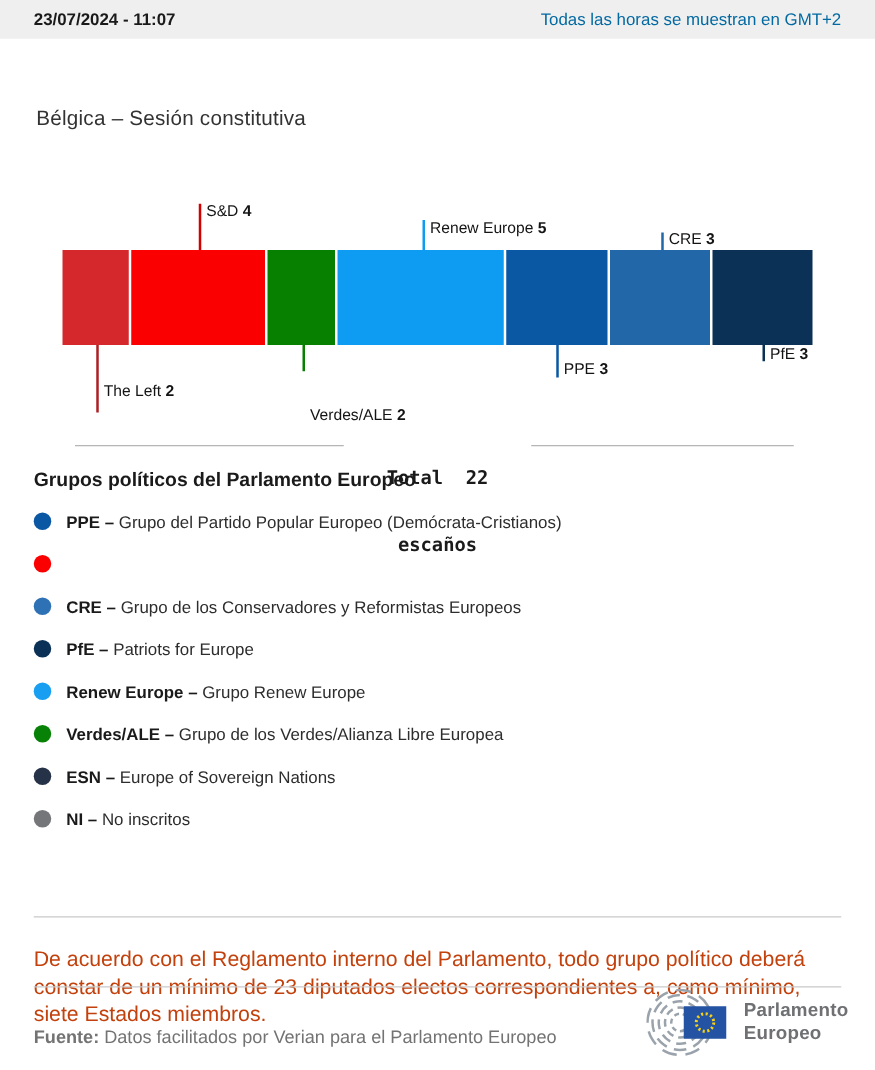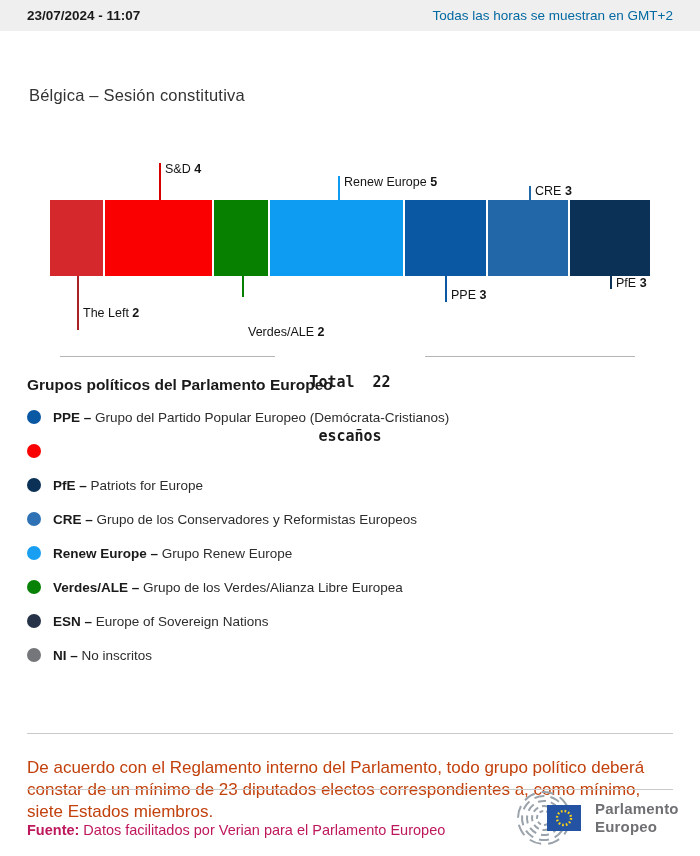--- a/index.html
+++ b/index.html
@@ -53,21 +53,21 @@
   .dot{width:14px;height:14px;border-radius:50%;flex:0 0 14px;margin-right:12px;}
   .ltext{font-size:13.5px;color:#2d2d2d;white-space:nowrap;}
   .ltext b{color:#1a1a1a;}
 
   
   .divider{position:absolute;left:27px;width:646px;height:1px;background:#c9c9c9;}
   .divider.top{top:733px;}
   .divider.bottom{top:789px;}
   .footnote{position:absolute;left:27px;top:740px;width:642px;font-size:17px;
             line-height:22px;color:#c2410c;}
-  .source{position:absolute;left:27px;top:822px;font-size:14.5px;color:#be185d;}
+  .source{position:absolute;left:27px;top:822px;font-size:14.5px;color:#737373;}
   .source b{margin-right:4px;}
 
   .logo{position:absolute;left:517px;top:791px;display:flex;align-items:center;}
   .logo-text{font-size:15px;font-weight:bold;color:#6f7073;line-height:18px;margin-left:8px;letter-spacing:.2px;}
 </style>
 </head>
 <body>
 
 <div class="page">
 
@@ -121,26 +121,26 @@
   <div class="legend-heading">Grupos políticos del Parlamento Europeo</div>
   <ul class="legend">
     <li>
       <span class="dot" style="background: rgb(10, 87, 164);"></span>
       <span class="ltext"><b>PPE –</b> <span>Grupo del Partido Popular Europeo (Demócrata-Cristianos)</span></span>
     </li>
     <li>
       <span class="dot" style="background: rgb(250, 0, 0);"></span>
     </li>
     <li>
+      <span class="dot" style="background: rgb(46, 114, 181);"></span>
+      <span class="ltext"><b>CRE –</b> <span>Grupo de los Conservadores y Reformistas Europeos</span></span>
+    </li>
+    <li>
       <span class="dot" style="background: rgb(11, 49, 86);"></span>
       <span class="ltext"><b>PfE –</b> <span>Patriots for Europe</span></span>
-    </li>
-    <li>
-      <span class="dot" style="background: rgb(46, 114, 181);"></span>
-      <span class="ltext"><b>CRE –</b> <span>Grupo de los Conservadores y Reformistas Europeos</span></span>
     </li>
     <li>
       <span class="dot" style="background: rgb(24, 159, 242);"></span>
       <span class="ltext"><b>Renew Europe –</b> <span>Grupo Renew Europe</span></span>
     </li>
     <li>
       <span class="dot" style="background: rgb(7, 130, 7);"></span>
       <span class="ltext"><b>Verdes/ALE –</b> <span>Grupo de los Verdes/Alianza Libre Europea</span></span>
     </li>
     <li>

